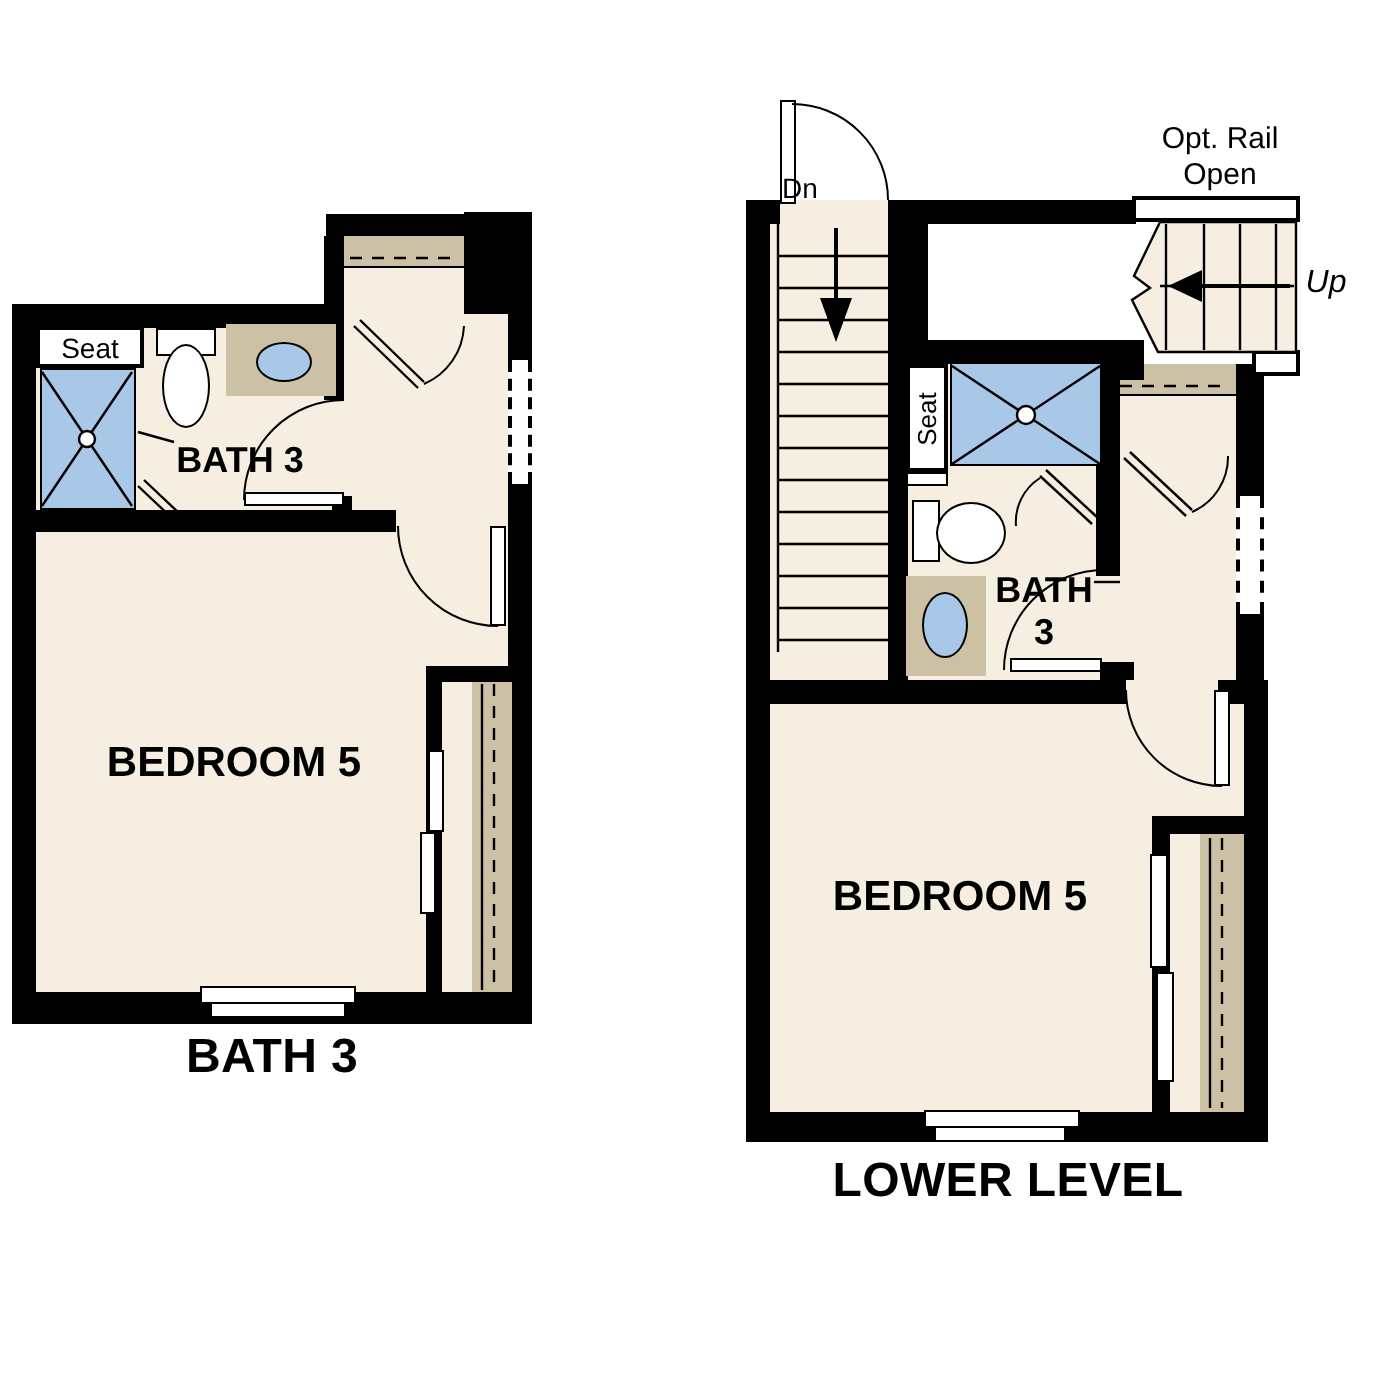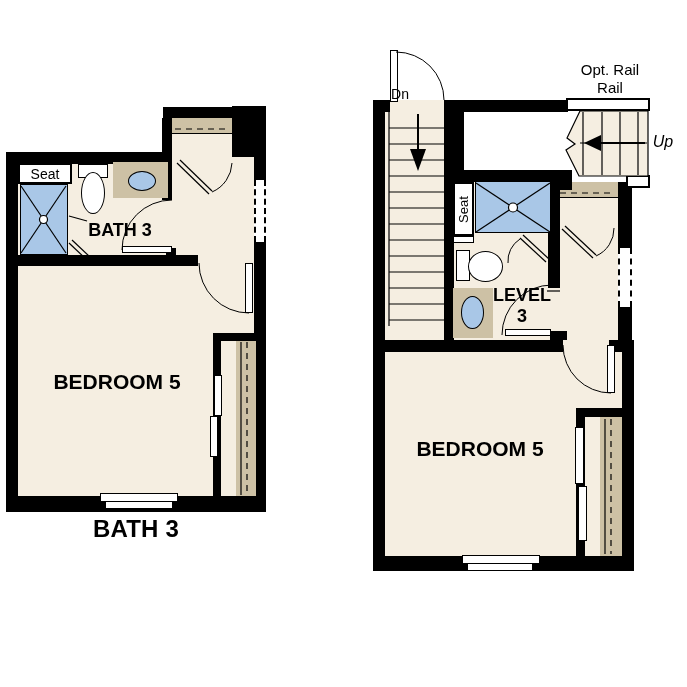--- a/index.html
+++ b/index.html
@@ -197,22 +197,23 @@
 
   <div class="lbl" style="left:60px;top:220px;width:120px;font-size:18px;">BATH 3</div>
   <div class="lbl" style="left:26px;top:370px;width:182px;font-size:21px;">BEDROOM 5</div>
   <div class="cap" style="left:0px;top:515px;width:272px;">
     <div>BATH 3</div>
   </div>
 
   <div class="lbl-reg" style="left:382px;top:86px;width:36px;font-size:14px;">Dn</div>
   <div class="lbl-reg" style="left:558px;top:61px;width:104px;font-size:15px;line-height:18px;">
     <div>Opt. Rail</div>
-    <div>Rail</div>
+    <div>Open</div>
   </div>
   <div class="lbl-reg" style="left:646px;top:133px;width:34px;font-size:16px;font-style:italic;">Up</div>
-  <div class="lbl" style="left:488px;top:285px;width:68px;font-size:18px;">LEVEL</div>
+  <div class="lbl" style="left:488px;top:285px;width:68px;font-size:18px;">BATH</div>
   <div class="lbl" style="left:488px;top:306px;width:68px;font-size:18px;">3</div>
   <div class="lbl" style="left:389px;top:437px;width:182px;font-size:21px;">BEDROOM 5</div>
   <div class="cap" style="left:372px;top:578px;width:264px;line-height:26px;">
+    <div>LOWER LEVEL</div>
   </div>
 
 </div>
 
 </body></html>

